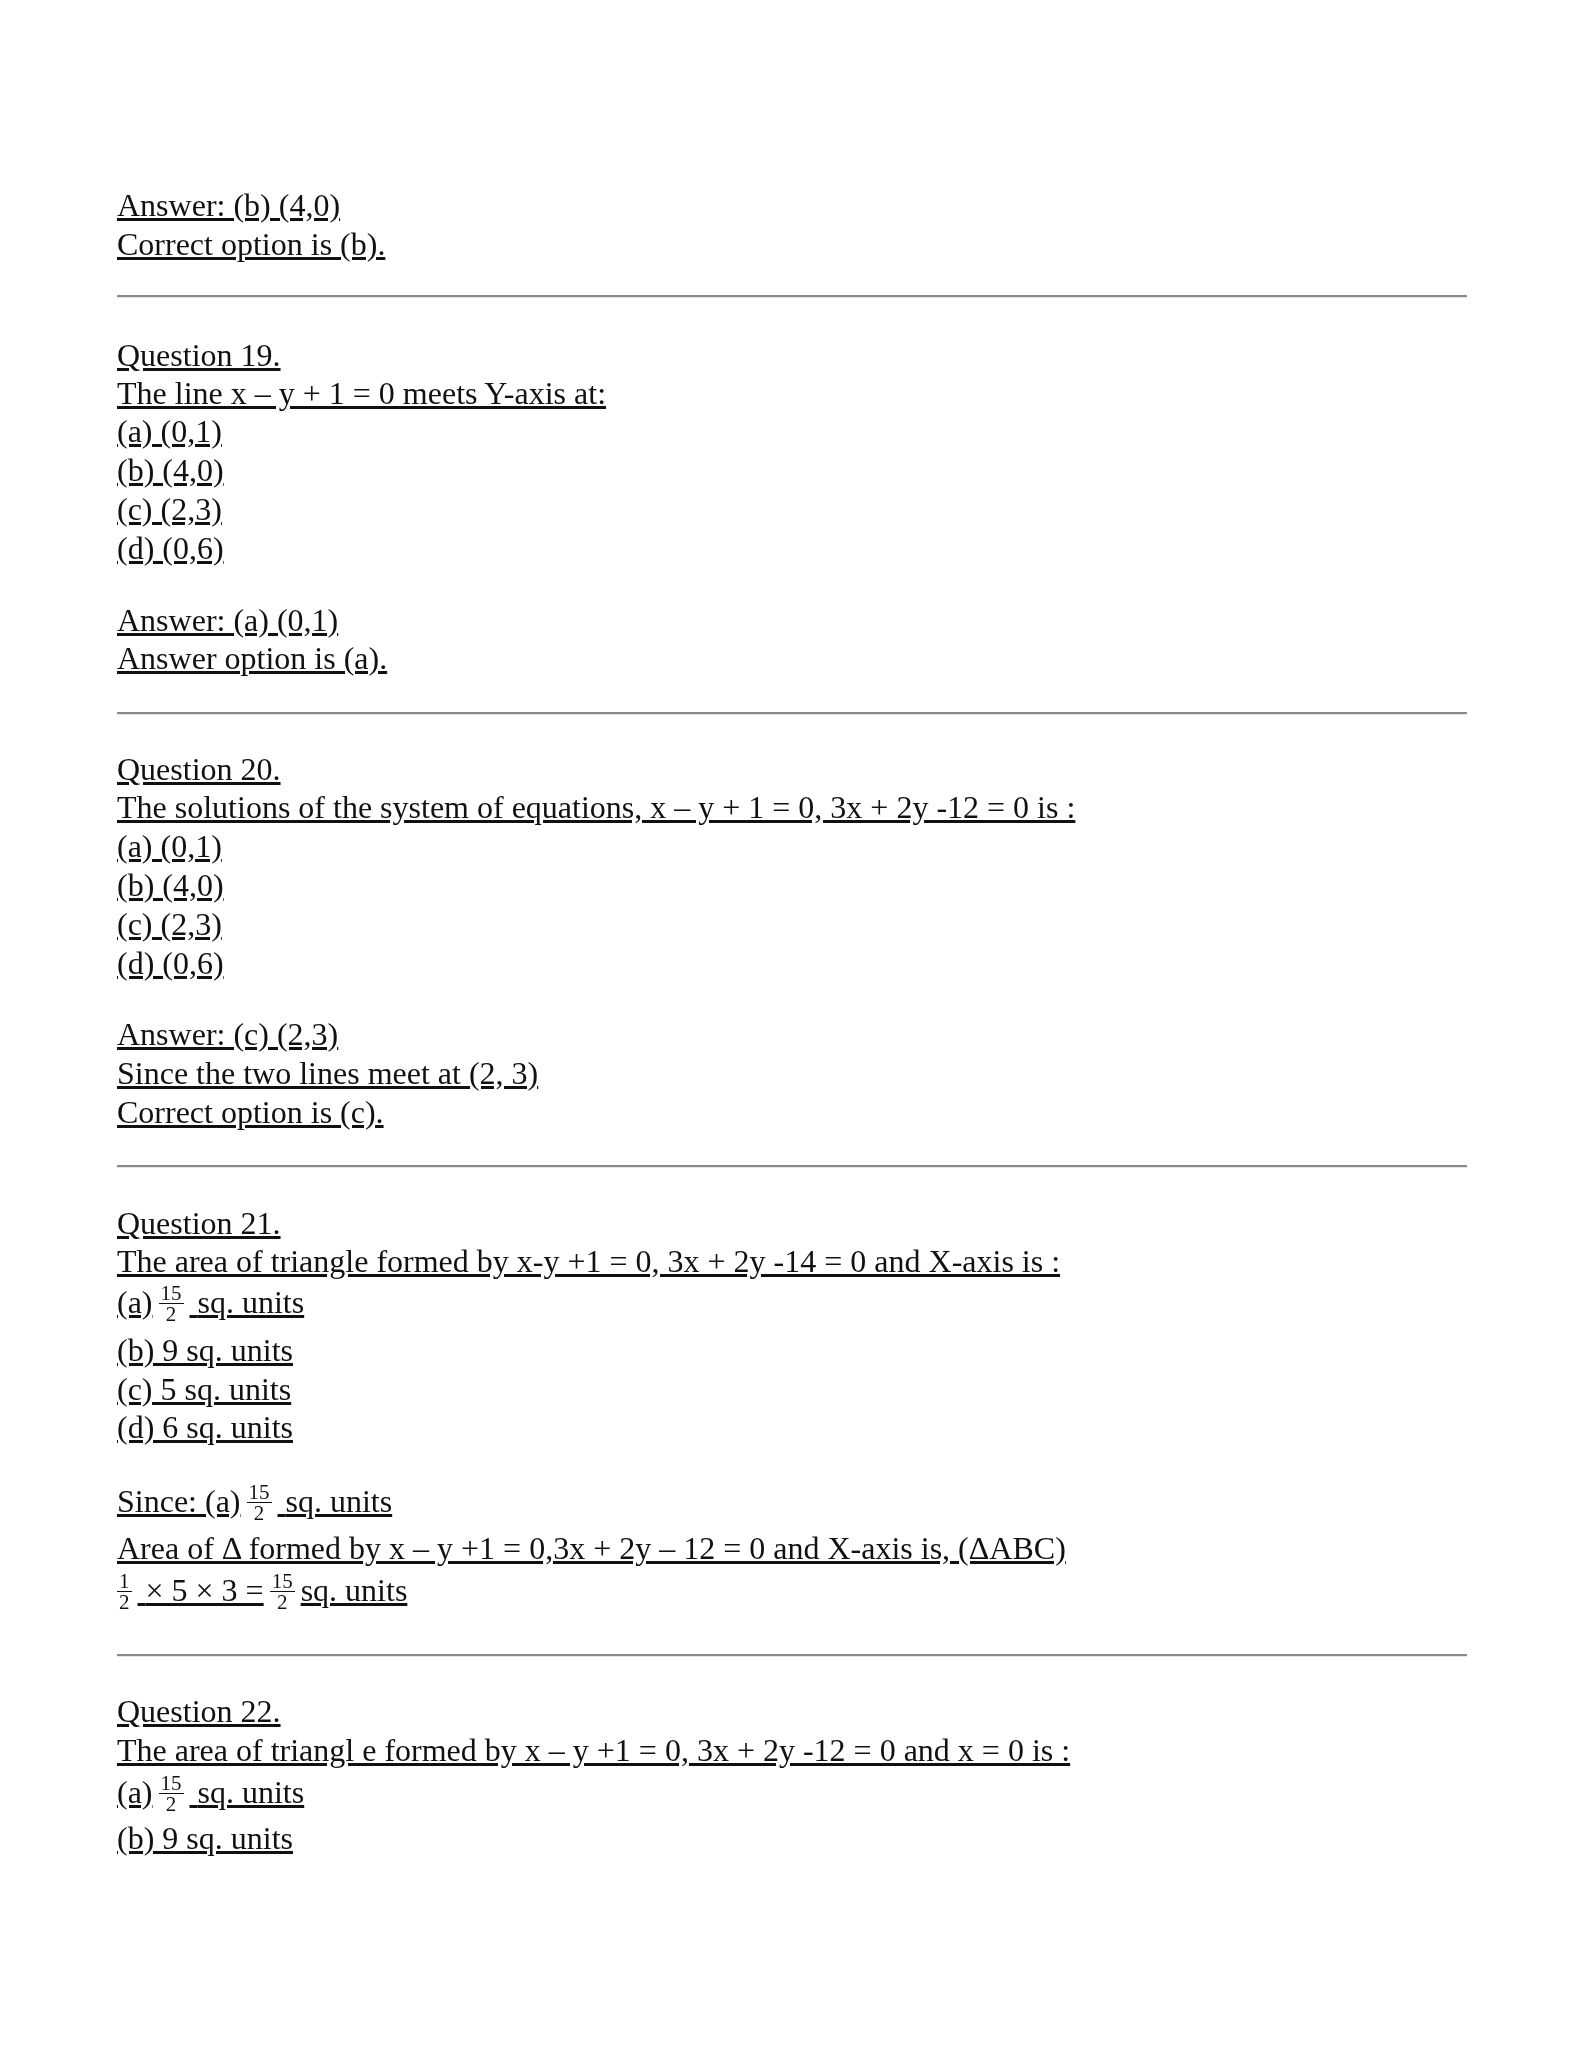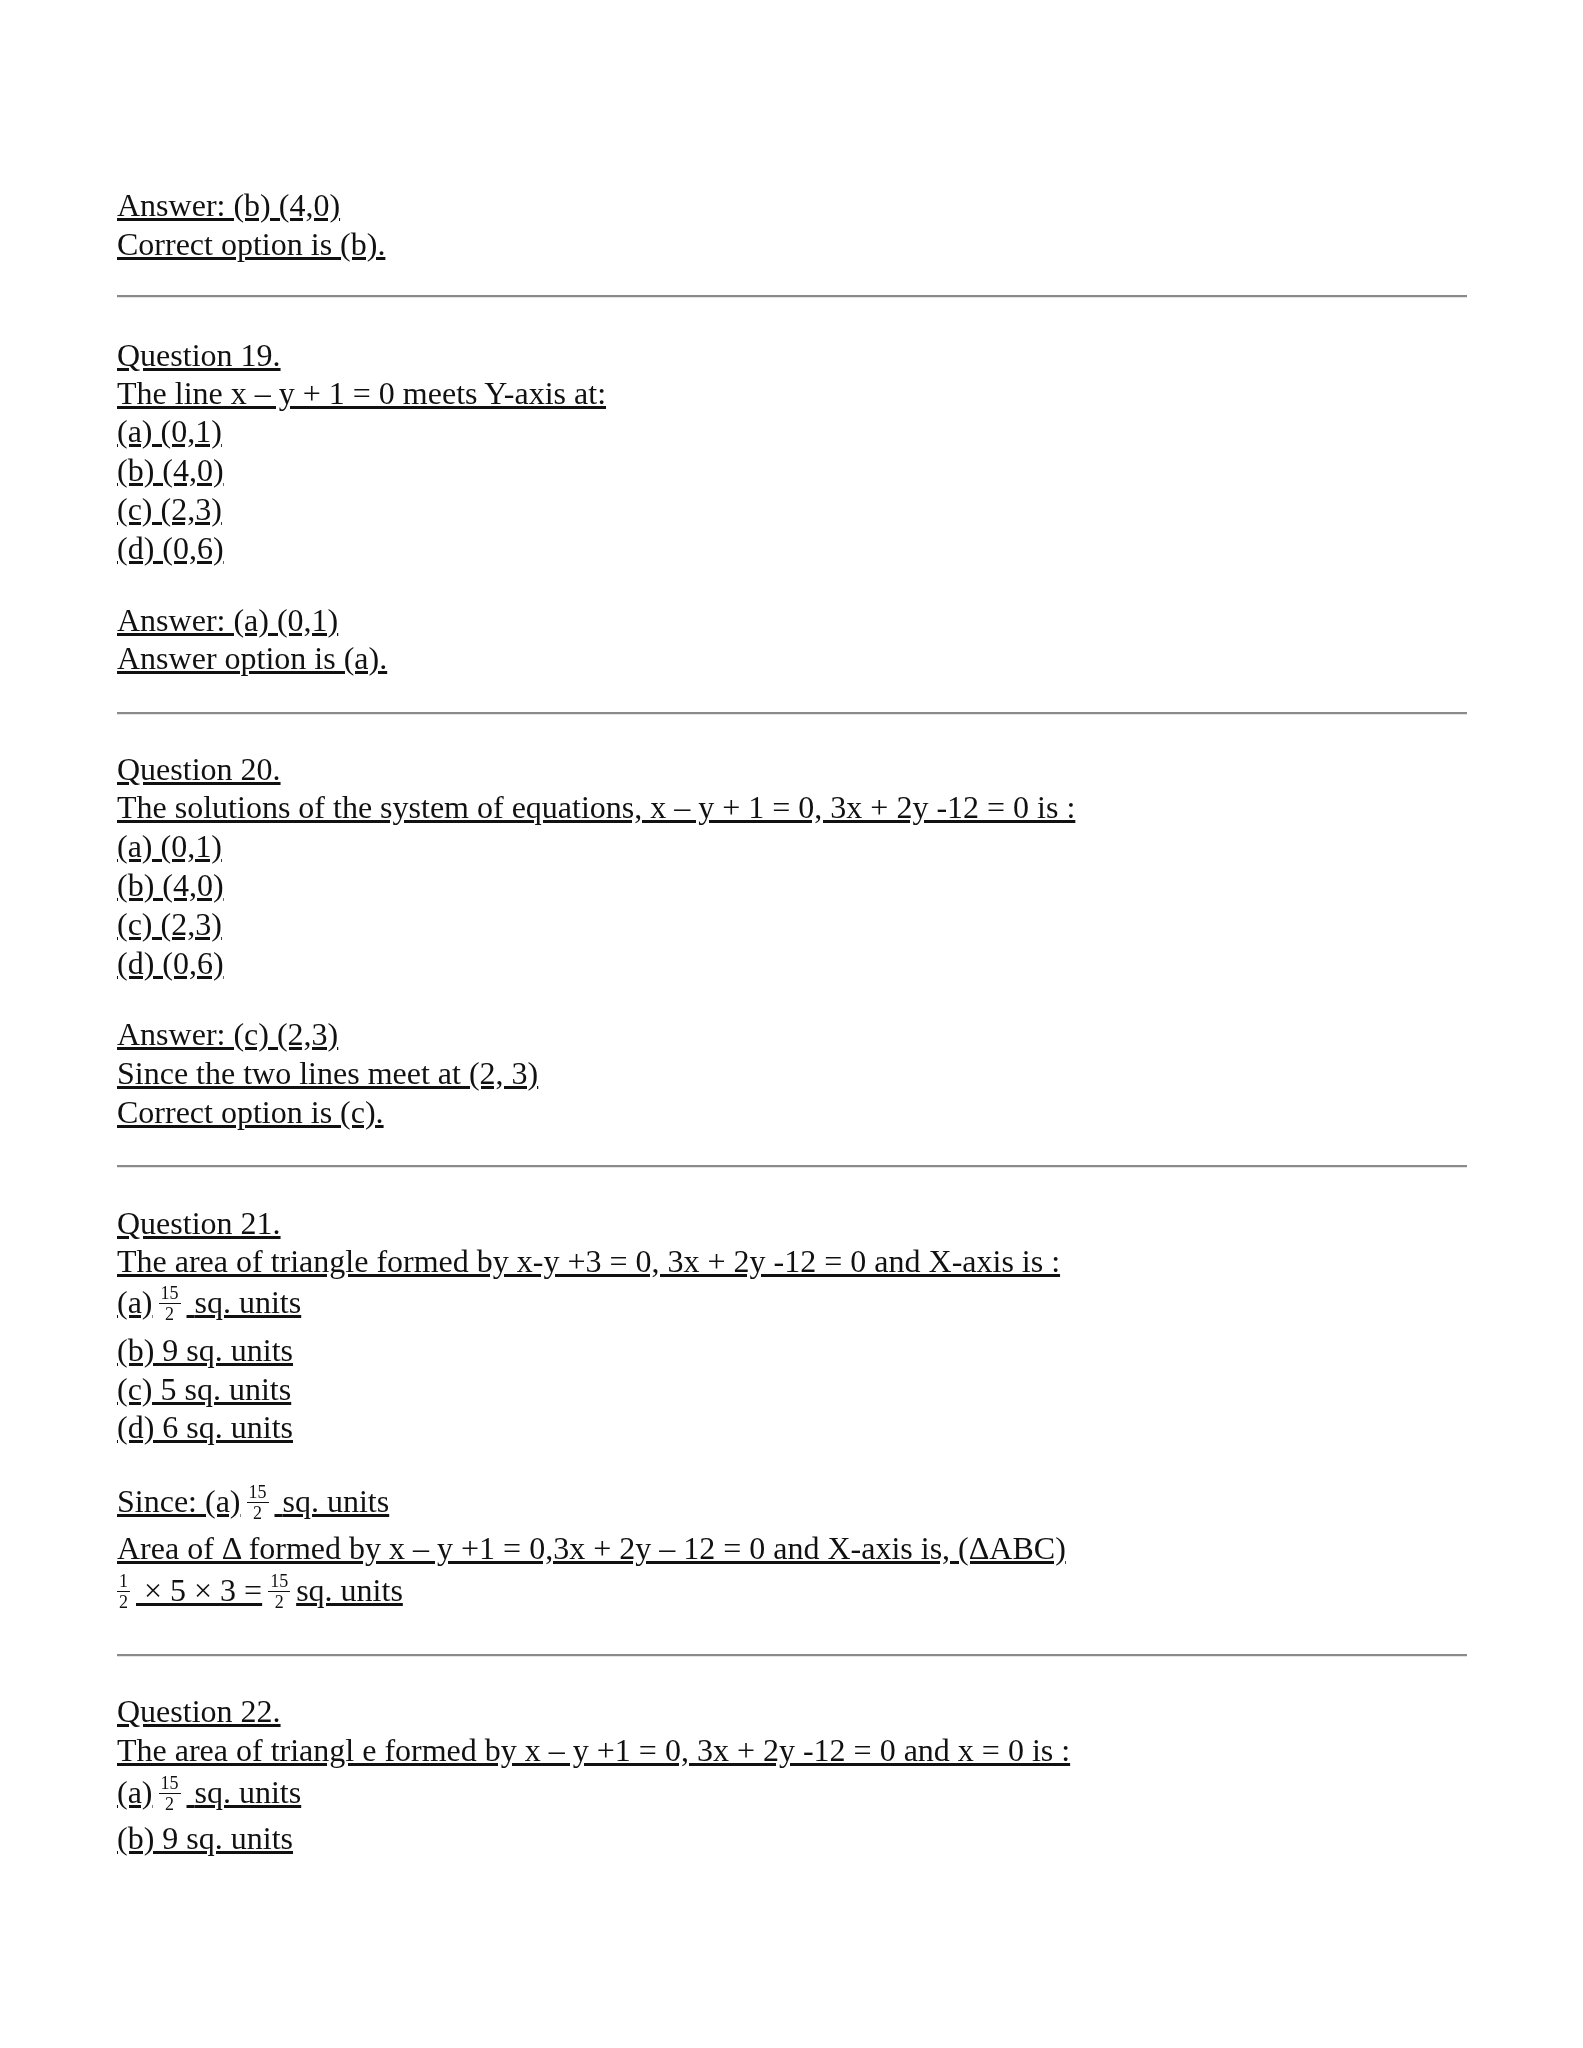--- a/index.html
+++ b/index.html
@@ -2,21 +2,21 @@
 <html><head>
 <meta charset="utf-8">
 <style>
   html, body { margin:0; padding:0; background:#ffffff; }
   body { width:1583px; height:2048px; position:relative; overflow:hidden;
          font-family:"Liberation Serif", "DejaVu Serif", serif; color:#111; }
   .line { position:absolute; left:117px; font-size:32px; line-height:38px; white-space:nowrap;text-decoration:underline; }
   .hr { position:absolute; left:117px; width:1350px; height:0;
         border-top:2px solid #8a8a8a; border-bottom:1px solid #e4e4e4; }
   .frac { display:inline-block; vertical-align:middle; text-align:center;
-          font-size:18px; line-height:20px; margin:0 6px; position:relative; top:-2px; }
+          font-size:21px; line-height:20px; margin:0 6px; position:relative; top:-2px; }
   .frac .num { display:block; border-bottom:1.5px solid #111; padding:0 2px; }
   .frac .den { display:block; }
 </style>
 </head>
 <body>
 
 <div class="line" style="top:186px">Answer: (b) (4,0)</div>
 <div class="line" style="top:225px">Correct option is (b).</div>
 <div class="hr" style="top:295px"></div>
 
@@ -40,21 +40,21 @@
   <div class="line" style="top:905px">(c) (2,3)</div>
   <div class="line" style="top:944px">(d) (0,6)</div>
   <div class="line" style="top:1015px">Answer: (c) (2,3)</div>
   <div class="line" style="top:1054px">Since the two lines meet at (2, 3)</div>
   <div class="line" style="top:1093px">Correct option is (c).</div>
 </div>
 <div class="hr" style="top:1165px"></div>
 
 <div>
   <div class="line" style="top:1204px">Question 21.</div>
-  <div class="line" style="top:1242px">The area of triangle formed by x-y +3 = 0, 3x + 2y -12 = 0 and X-axis is :</div>
+  <div class="line" style="top:1242px">The area of triangle formed by x-y +1 = 0, 3x + 2y -14 = 0 and X-axis is :</div>
   <div class="line" style="top:1283px">
     <span>(a)</span><span class="frac"><span class="num">15</span><span class="den">2</span></span> <span>sq. units</span>
   </div>
   <div class="line" style="top:1331px">(b) 9 sq. units</div>
   <div class="line" style="top:1370px">(c) 5 sq. units</div>
   <div class="line" style="top:1408px">(d) 6 sq. units</div>
   <div class="line" style="top:1482px">
     <span>Since: (a)</span><span class="frac"><span class="num">15</span><span class="den">2</span></span> <span>sq. units</span>
   </div>
   <div class="line" style="top:1529px">Area of Δ formed by x – y +1 = 0,3x + 2y – 12 = 0 and X-axis is, (ΔABC)</div>

